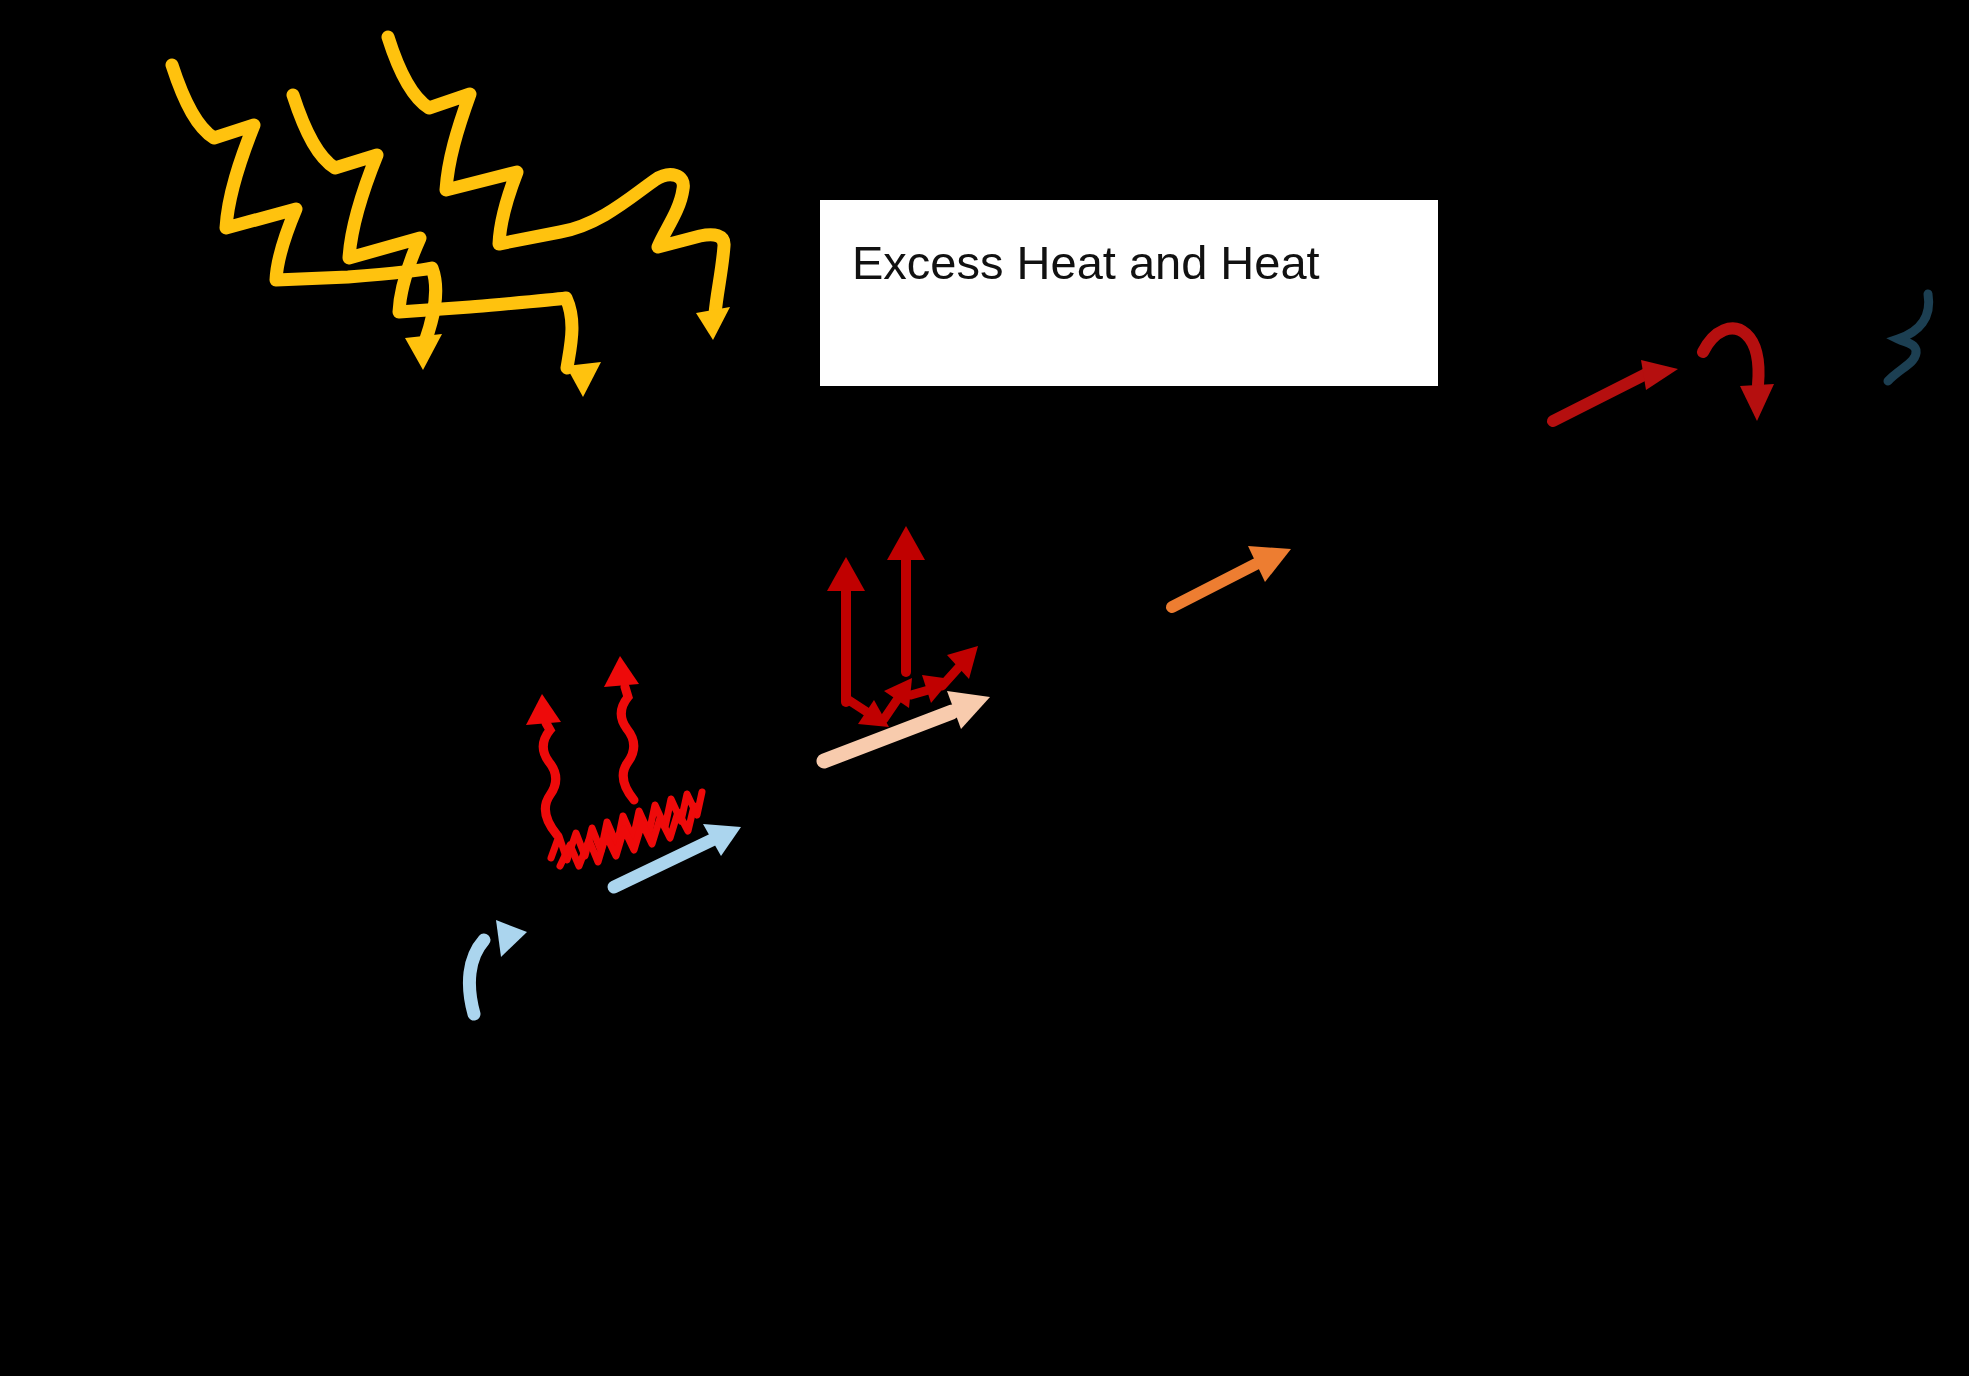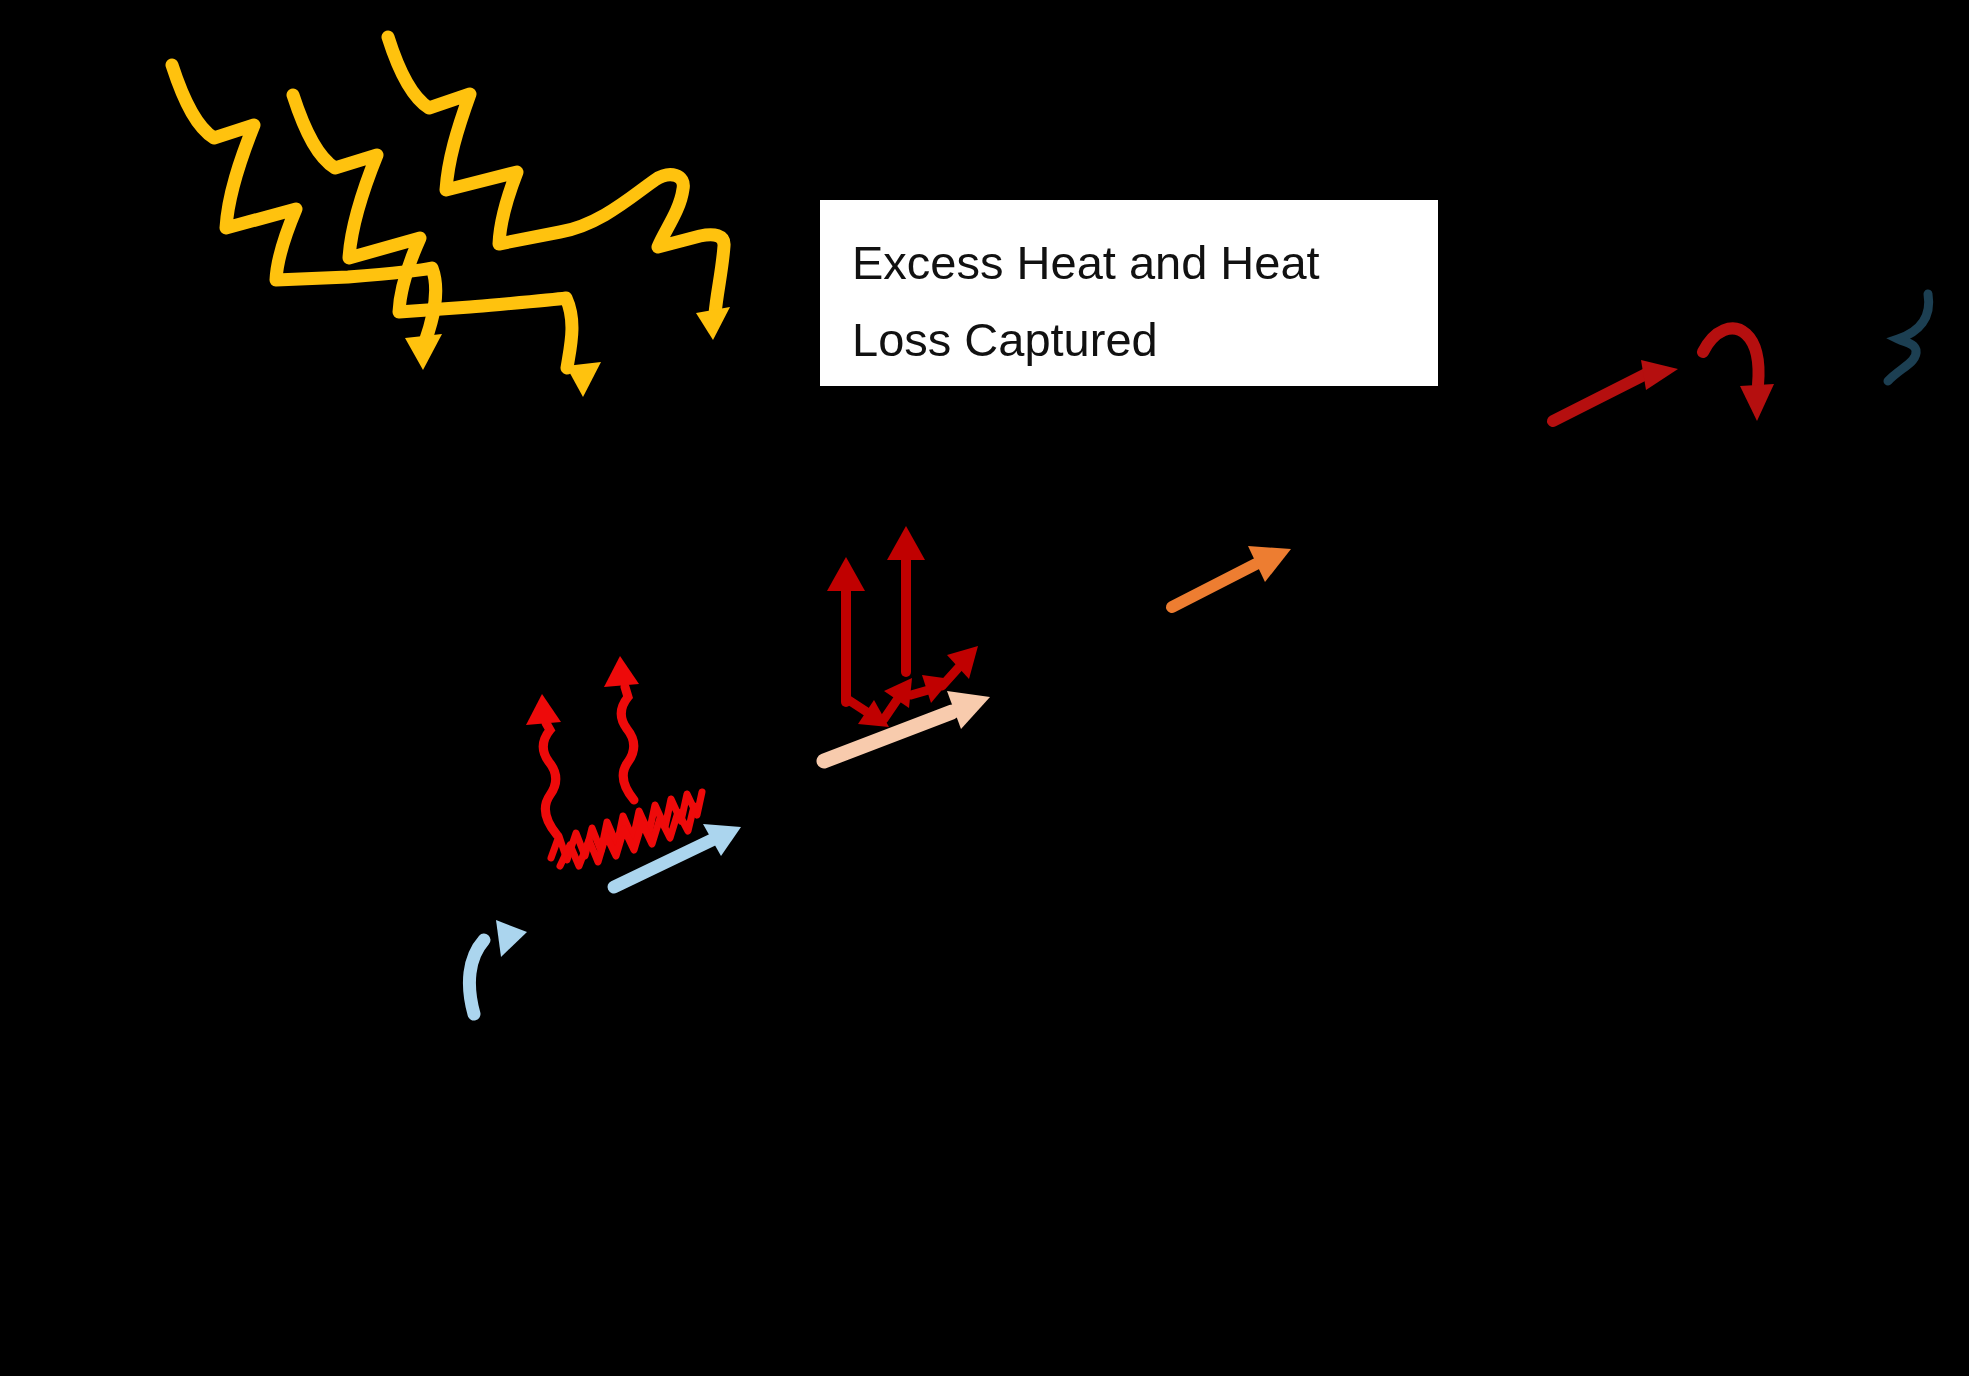--- a/index.html
+++ b/index.html
@@ -152,16 +152,15 @@
 
     <g fill="none" stroke-width="9" stroke-linecap="round" stroke="#1C3F52">
       <path d="M1928,294 C1932,318 1919,332 1898,339 C1906,343 1914,343 1916,350
                C1918,362 1900,368 1888,381" fill="none"></path>
     </g>
 
   </svg>
 
   <div class="callout">
     <div class="line">Excess Heat and Heat</div>
-    <div class="line">Loss Captured</div>
   </div>
 
 </div>
 
 </body></html>

